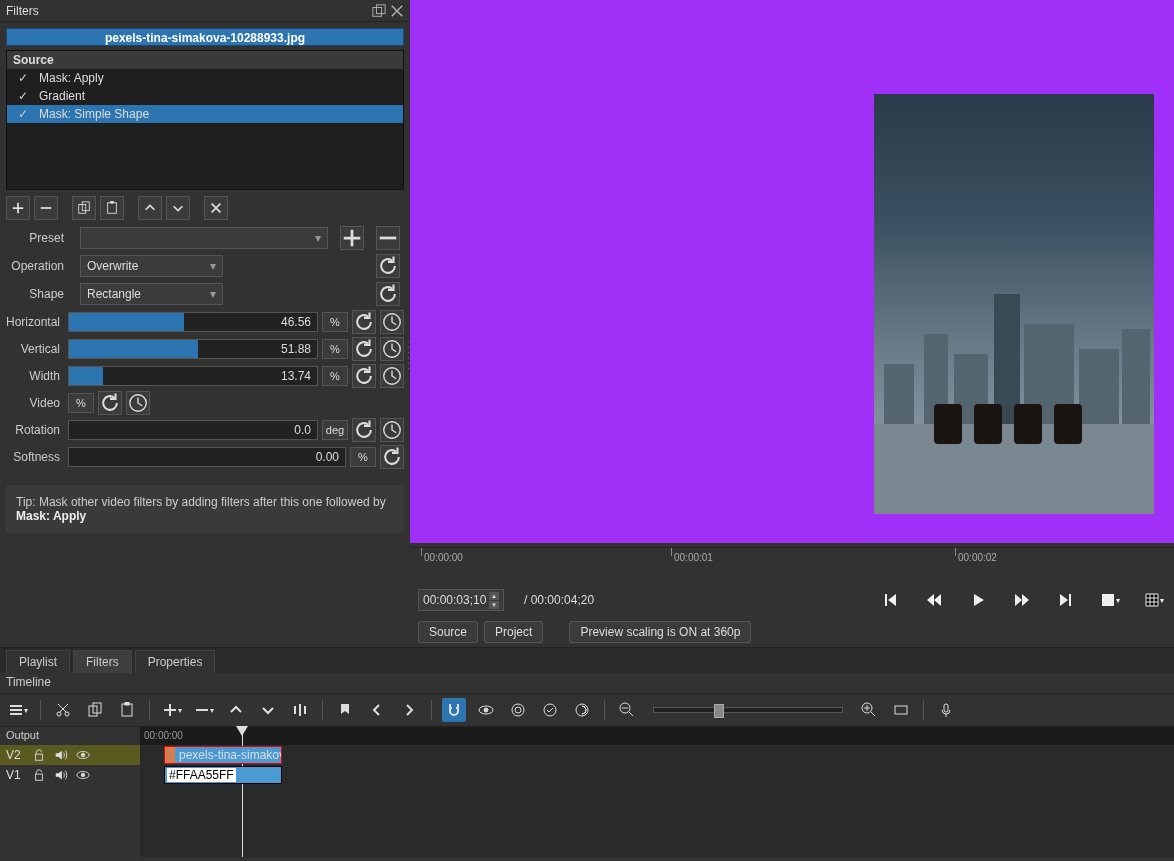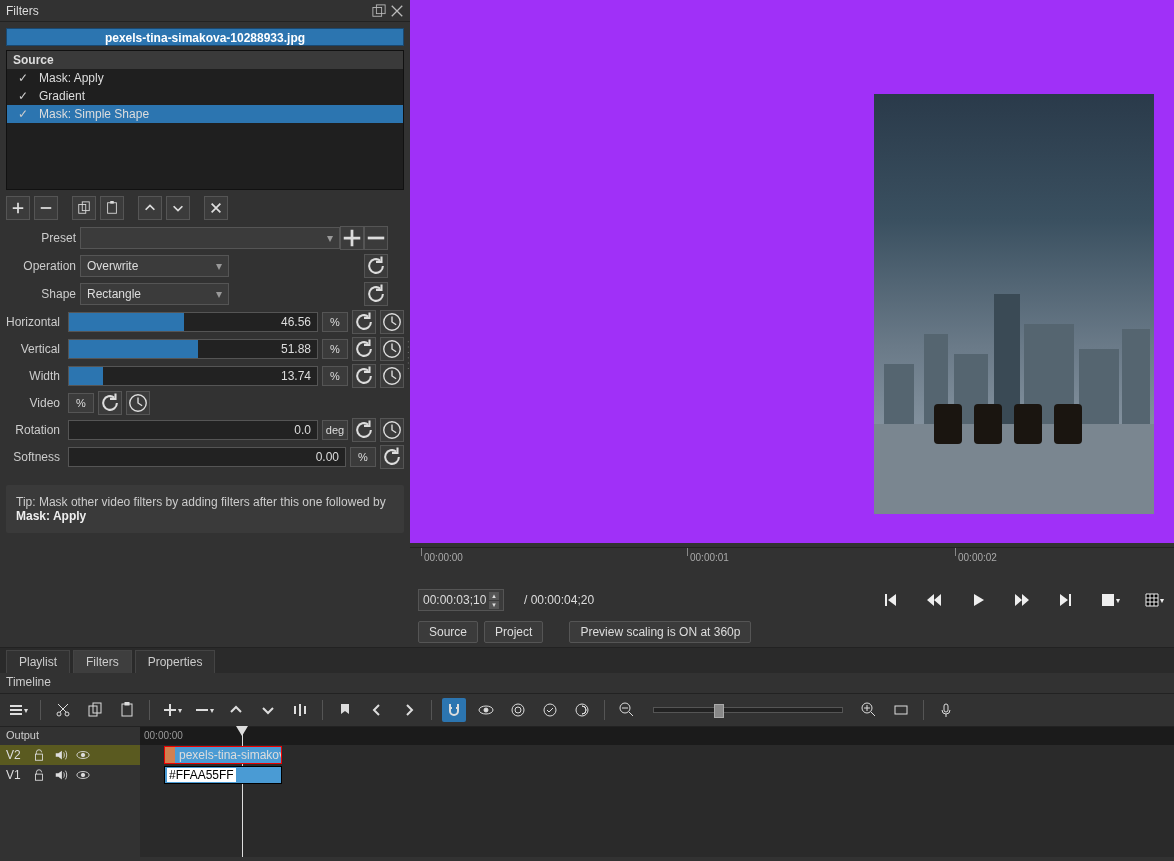--- a/index.html
+++ b/index.html
@@ -19,21 +19,21 @@
 .groupheader{background:#3a3a3a;color:#ddd;font-weight:600;padding:2px 6px}
 .flrow{display:flex;align-items:center;padding:2px 10px;gap:10px}
 .flrow.sel{background:#2c75b0}
 .check{width:12px;text-align:center;color:#ccc}
 
 .toolbar{display:flex;gap:4px;margin:6px 0}
 .btn{width:24px;height:24px;background:#3b3b3b;border:1px solid #555;display:flex;align-items:center;justify-content:center;color:#ddd;cursor:pointer}
 .btn svg{width:14px;height:14px}
 .btn.sep{margin-left:10px}
 
-.formrow{display:flex;align-items:center;margin:4px 16px;gap:0}
+.formrow{display:flex;align-items:center;margin:4px 4px;gap:12px}
 .formlabel{width:58px;text-align:right;color:#ccc;padding-right:4px}
 .combo{flex:1;height:22px;background:#3b3b3b;border:1px solid #555;display:flex;align-items:center;padding:0 6px;justify-content:space-between;color:#ddd}
 .combo .chev{color:#999}
 .rbtn{width:24px;height:24px;background:#3b3b3b;border:1px solid #555;display:flex;align-items:center;justify-content:center;color:#ddd}
 
 .sliderrow{display:flex;align-items:center;margin:3px 0;gap:4px}
 .slbox{flex:1;height:20px;background:#222;border:1px solid #555;position:relative;display:flex;align-items:center;justify-content:flex-end;padding-right:6px}
 .slfill{position:absolute;left:0;top:0;bottom:0;background:#2c75b0}
 .slbox span{position:relative;z-index:1}
 .unit{width:26px;height:20px;background:#3b3b3b;border:1px solid #555;display:flex;align-items:center;justify-content:center;font-size:11px}
@@ -354,21 +354,21 @@
         <div class="road"></div>
         <div class="barrel" style="left:60px"></div>
         <div class="barrel" style="left:100px"></div>
         <div class="barrel" style="left:140px"></div>
         <div class="barrel" style="left:180px"></div>
       </div>
     </div>
 
     <div class="timeruler">
       <span class="tick" style="left:14px">00:00:00</span>
-      <span class="tick" style="left:280px">00:00:01</span>
+      <span class="tick" style="left:264px">00:00:01</span>
       <span class="tick" style="left:548px">00:00:02</span>
     </div>
 
     <div class="transport">
       <div class="tcbox">
         <span>00:00:03;10</span>
         <div class="spinbtns">
             <div>▴</div>
             <div>▾</div>
           </div>

